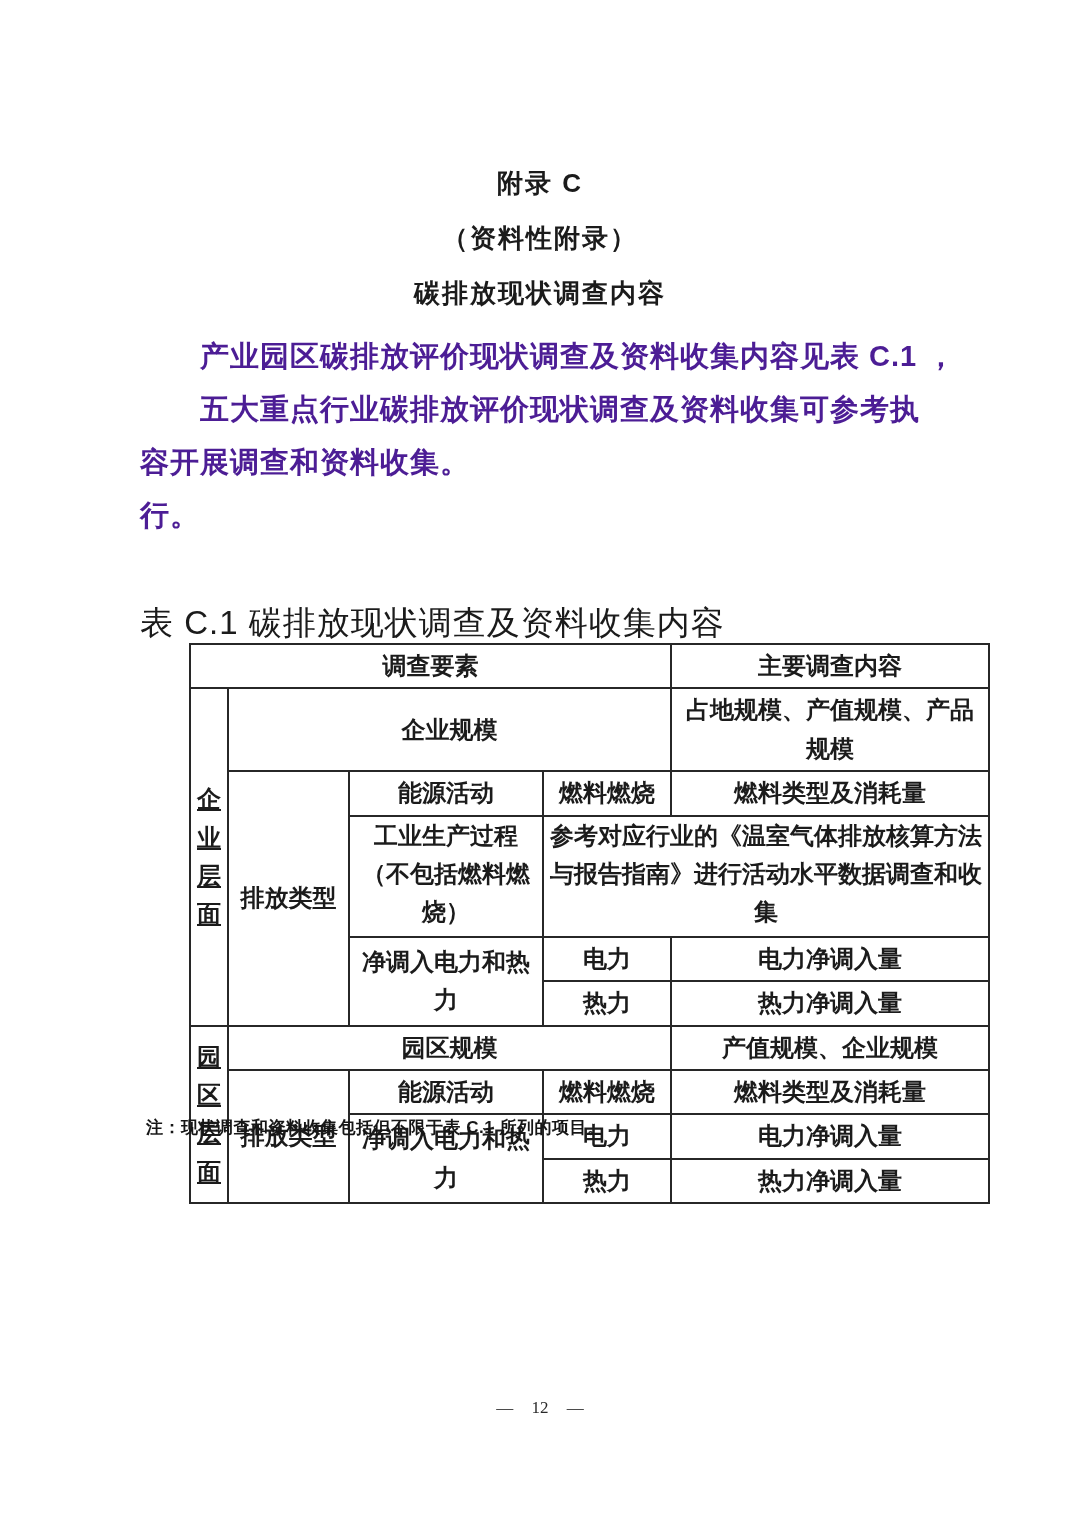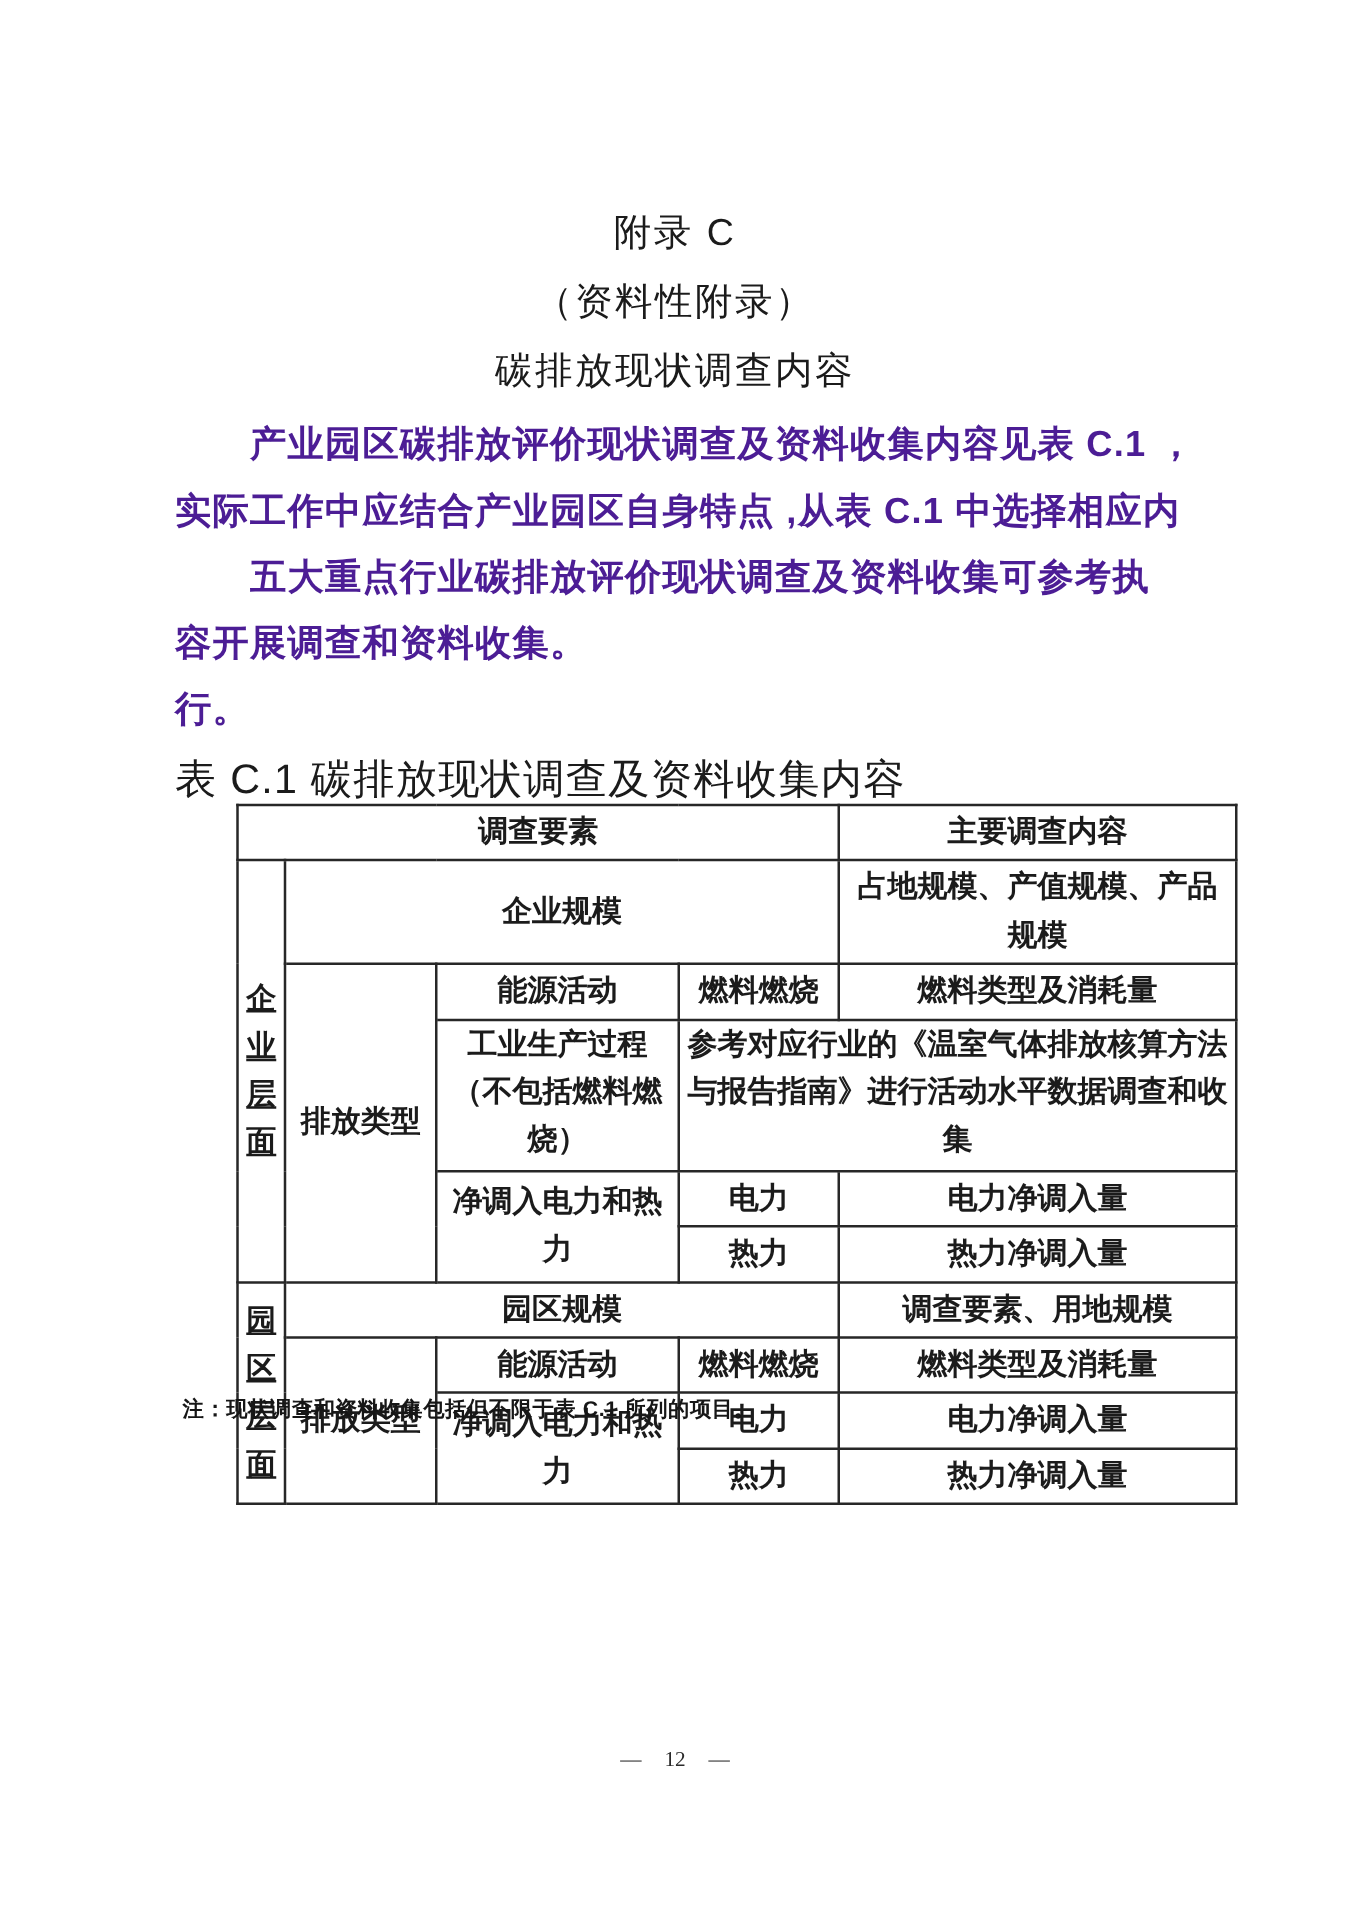--- a/index.html
+++ b/index.html
@@ -5,21 +5,21 @@
   * { margin: 0; padding: 0; box-sizing: border-box; }
   html, body { background: #ffffff; }
   body {
     width: 1080px; height: 1527px;
     position: relative;
     font-family: "Liberation Sans", "DejaVu Sans", sans-serif;
     color: #1b1b1b;
     overflow: hidden;
   }
   .center-line { position: absolute; left: 0; width: 1080px; text-align: center; }
-  .h-title   { font-size: 30px; font-weight: 400; letter-spacing: 2px; }
+  .h-title   { font-size: 26px; font-weight: 700; letter-spacing: 2px; }
   .content   { position: absolute; left: 140px; top: 330px; width: 800px; }
   .body-line { font-size: 29px; font-weight: 600; line-height: 53px; white-space: nowrap; letter-spacing: 1px; color: #4c1d95; }
   .indent    { text-indent: 60px; }
   .table-title { position: absolute; left: 140px; top: 601px; width: 800px; text-align: left;
                  font-size: 33px; font-weight: 400; letter-spacing: 1px; }
   .c1-table  { position: absolute; left: 141px; top: 643px; border-collapse: collapse; table-layout: fixed; width: 799px; margin-left: 48px; }
   .c1-table td {
     border: 2px solid #272727;
     text-align: center; vertical-align: middle;
     font-size: 24px; font-weight: 600; line-height: 1.6;
@@ -50,21 +50,20 @@
 <body>
 
 <div class="center-line h-title" style="top:166px">附录 C</div>
 
 <div class="center-line h-title" style="top:221px">（资料性附录）</div>
 
 <div class="center-line h-title" style="top:276px">碳排放现状调查内容</div>
 
 <div class="content">
   <div class="body-line indent">产业园区碳排放评价现状调查及资料收集内容见表 C.1 ，</div>
-  <div class="body-line">实际工作中应结合产业园区自身特点 ,从表 C.1 中选择相应内</div>
   <div class="body-line indent">五大重点行业碳排放评价现状调查及资料收集可参考执</div>
   <div class="body-line">容开展调查和资料收集。</div>
   <div class="body-line">行。</div>
 </div>
 
 <div class="table-title">表 C.1 碳排放现状调查及资料收集内容</div>
 
 <table class="c1-table">
   <colgroup>
     <col style="width:38px">
@@ -98,21 +97,21 @@
       <td>电力</td>
       <td>电力净调入量</td>
     </tr>
     <tr class="r-heat">
       <td>热力</td>
       <td>热力净调入量</td>
     </tr>
     <tr class="r-pscale">
       <td rowspan="4" class="v-label">园区层面</td>
       <td colspan="3">园区规模</td>
-      <td>调查要素、用地规模</td>
+      <td>产值规模、企业规模</td>
     </tr>
     <tr class="r-penergy">
       <td rowspan="3">排放类型</td>
       <td>能源活动</td>
       <td>燃料燃烧</td>
       <td>燃料类型及消耗量</td>
     </tr>
     <tr class="r-power">
       <td rowspan="2">净调入电力和热力</td>
       <td>电力</td>

